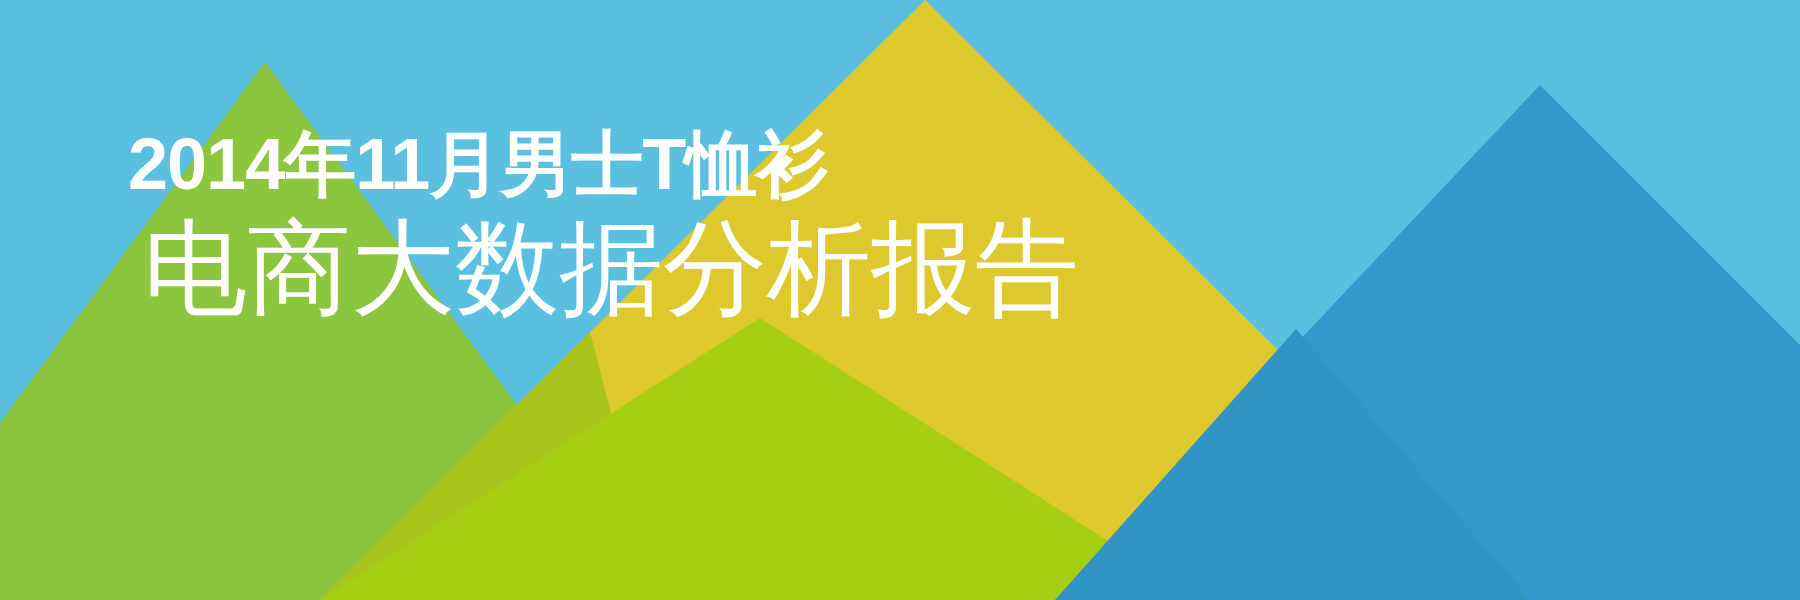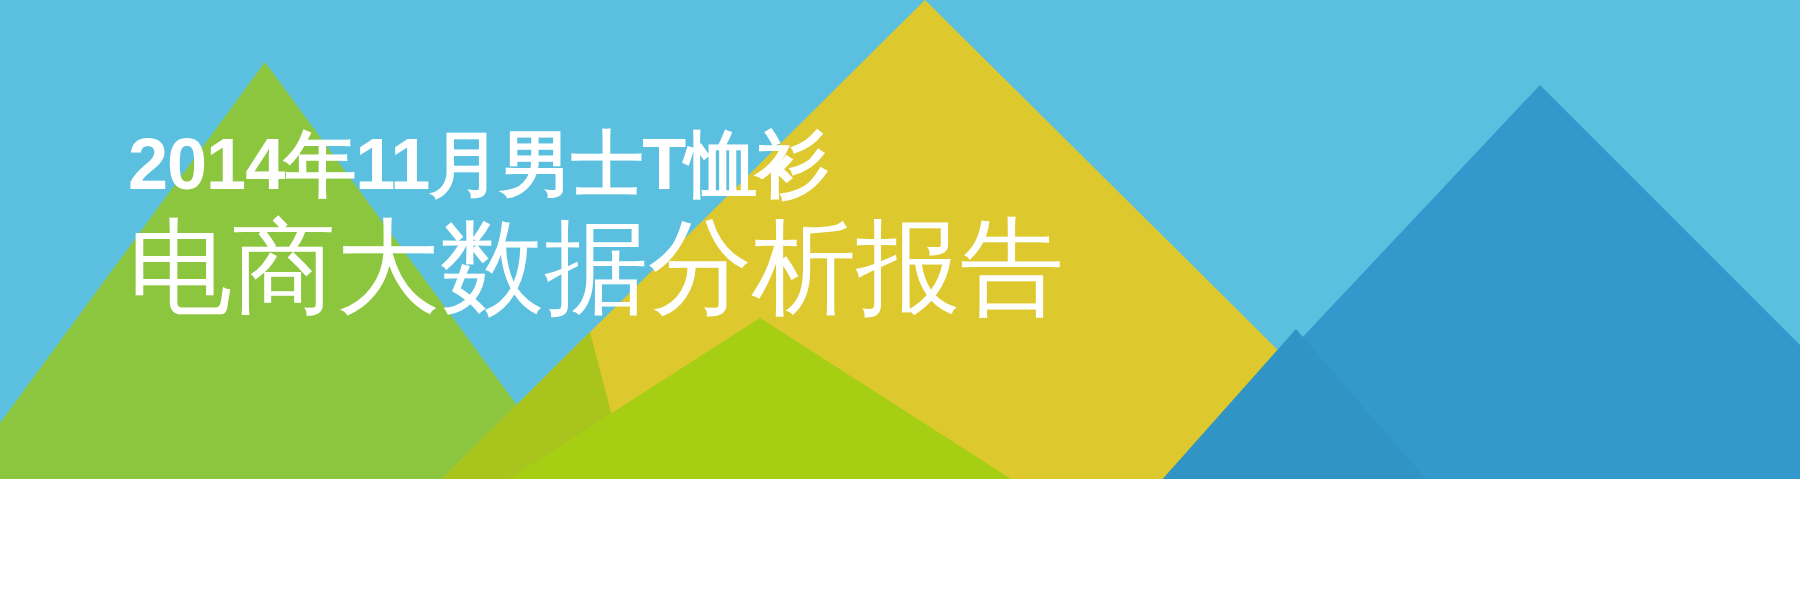--- a/index.html
+++ b/index.html
@@ -4,21 +4,21 @@
 <title>Banner</title>
 <style>
   html, body {
     margin: 0;
     padding: 0;
     background: #ffffff;
   }
   #banner {
     position: relative;
     width: 1800px;
-    height: 479px;
+    height: 600px;
     overflow: hidden;
     font-family: "Liberation Sans", "DejaVu Sans", sans-serif;
   }
   #bg-svg {
     position: absolute;
     top: 0;
     left: 0;
     width: 1800px;
     height: 600px;
     display: block;
@@ -41,21 +41,21 @@
     margin: 0 0 14px 0;
     font-family: "Liberation Sans", "DejaVu Sans", sans-serif;
   }
   .title-line-2 {
     font-size: 104px;
     font-weight: normal;
     color: #ffffff;
     line-height: 1.02;
     letter-spacing: 0px;
     white-space: nowrap;
-    margin: 0;
+    margin: 15px;
     font-family: "Liberation Sans", "DejaVu Sans", sans-serif;
   }
 </style>
 </head>
 <body>
 
 <div id="banner">
 
   <svg id="bg-svg" viewBox="0 0 1800 600" preserveAspectRatio="none">
 

